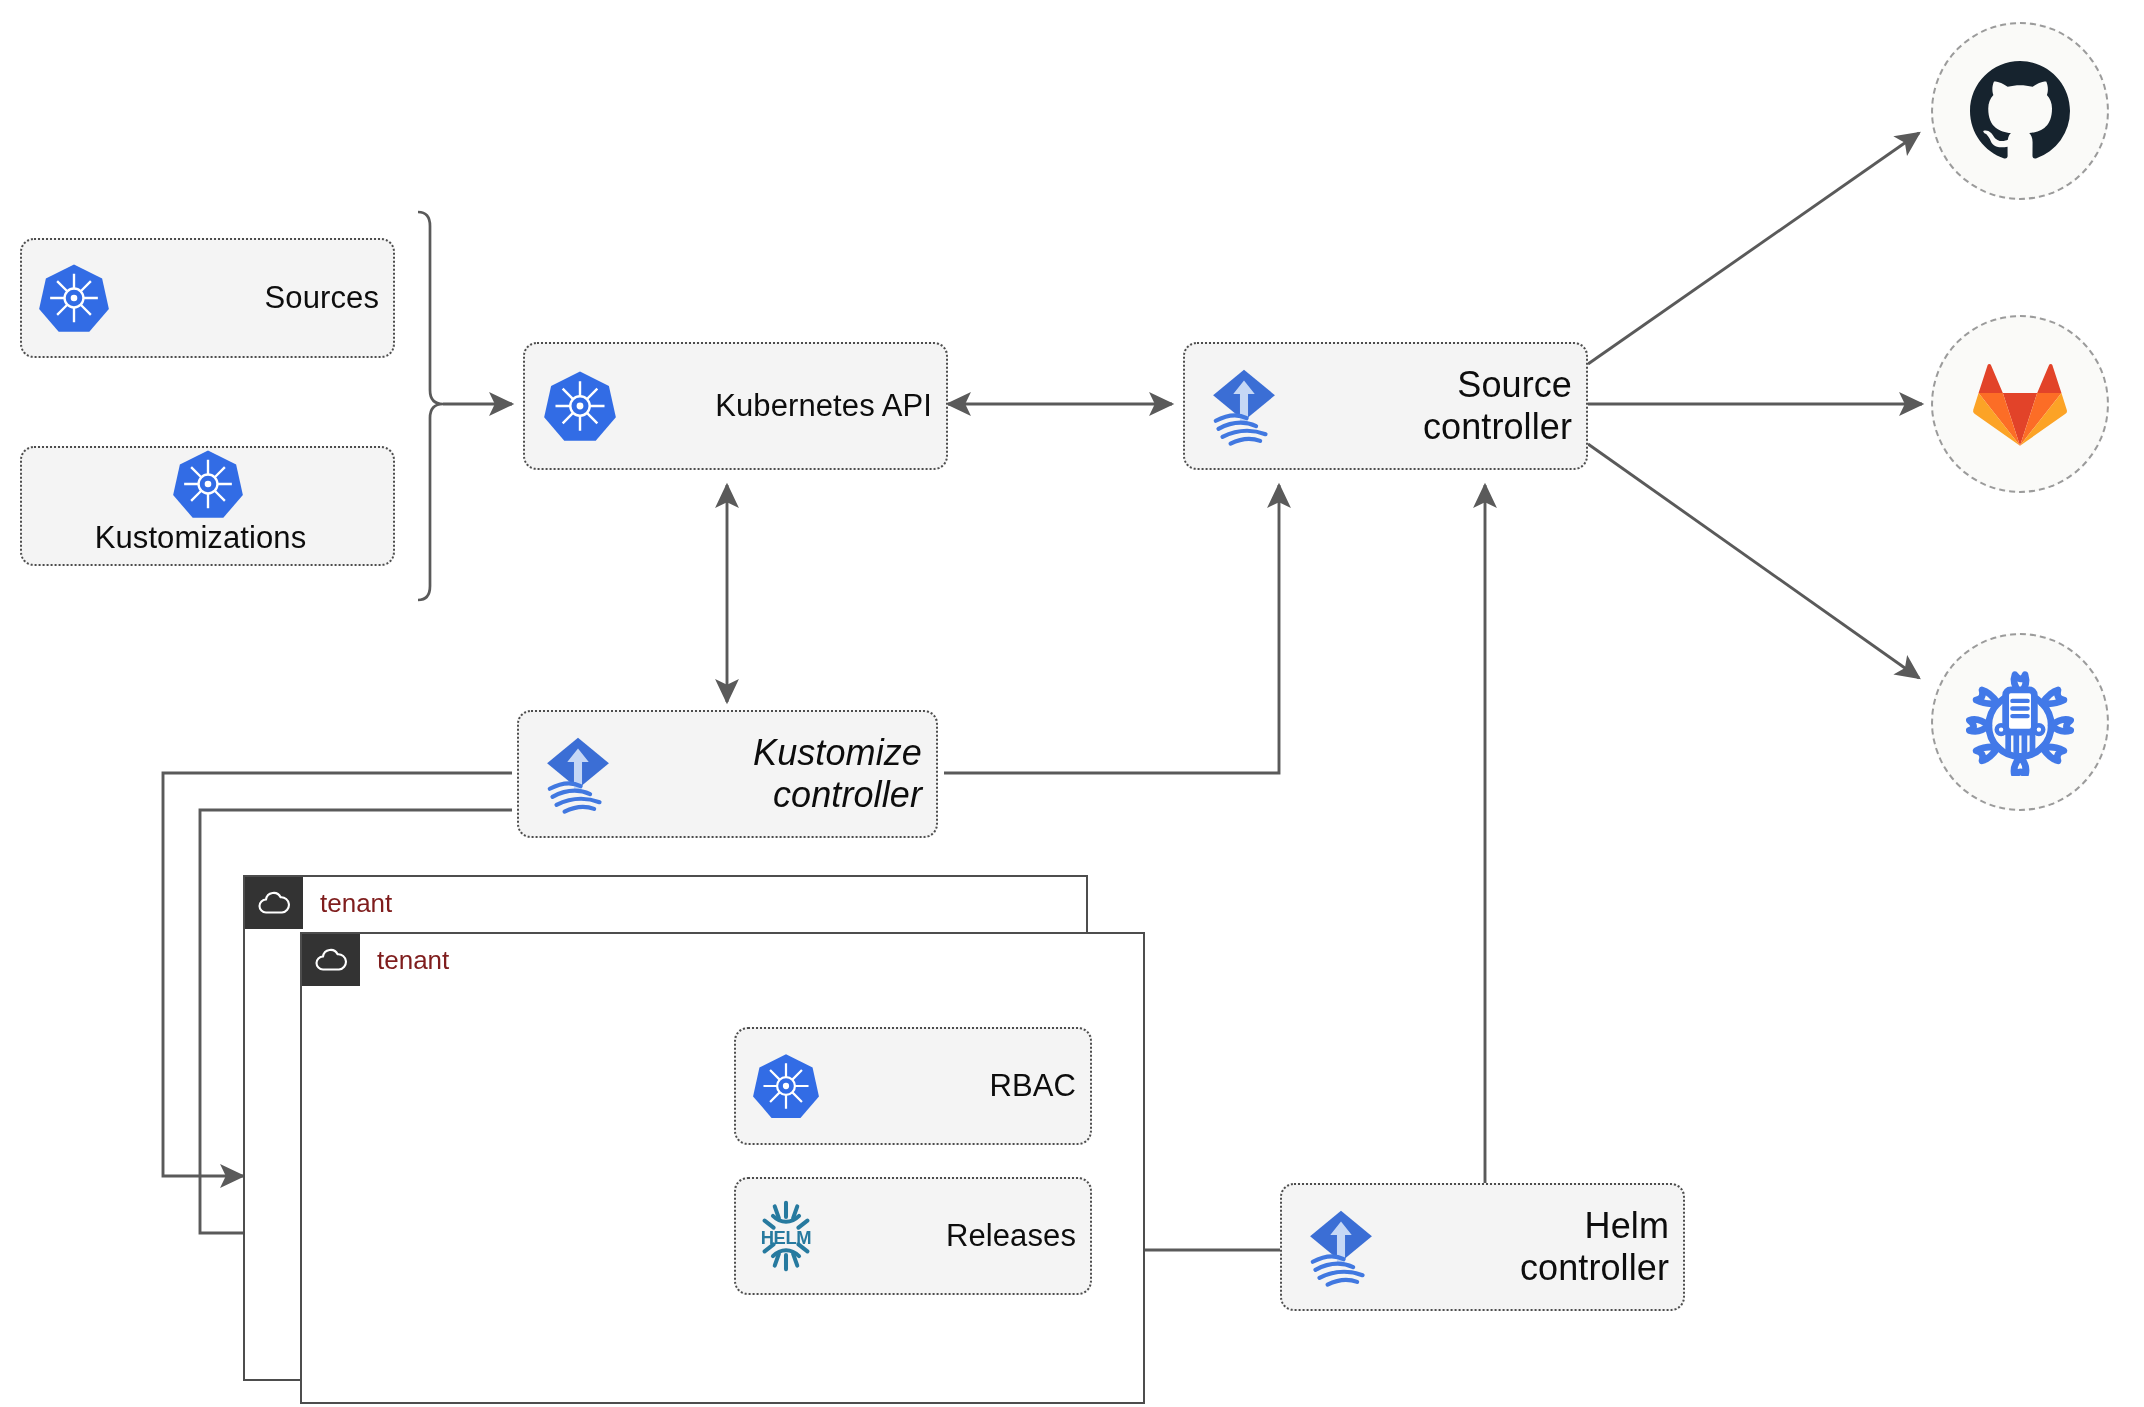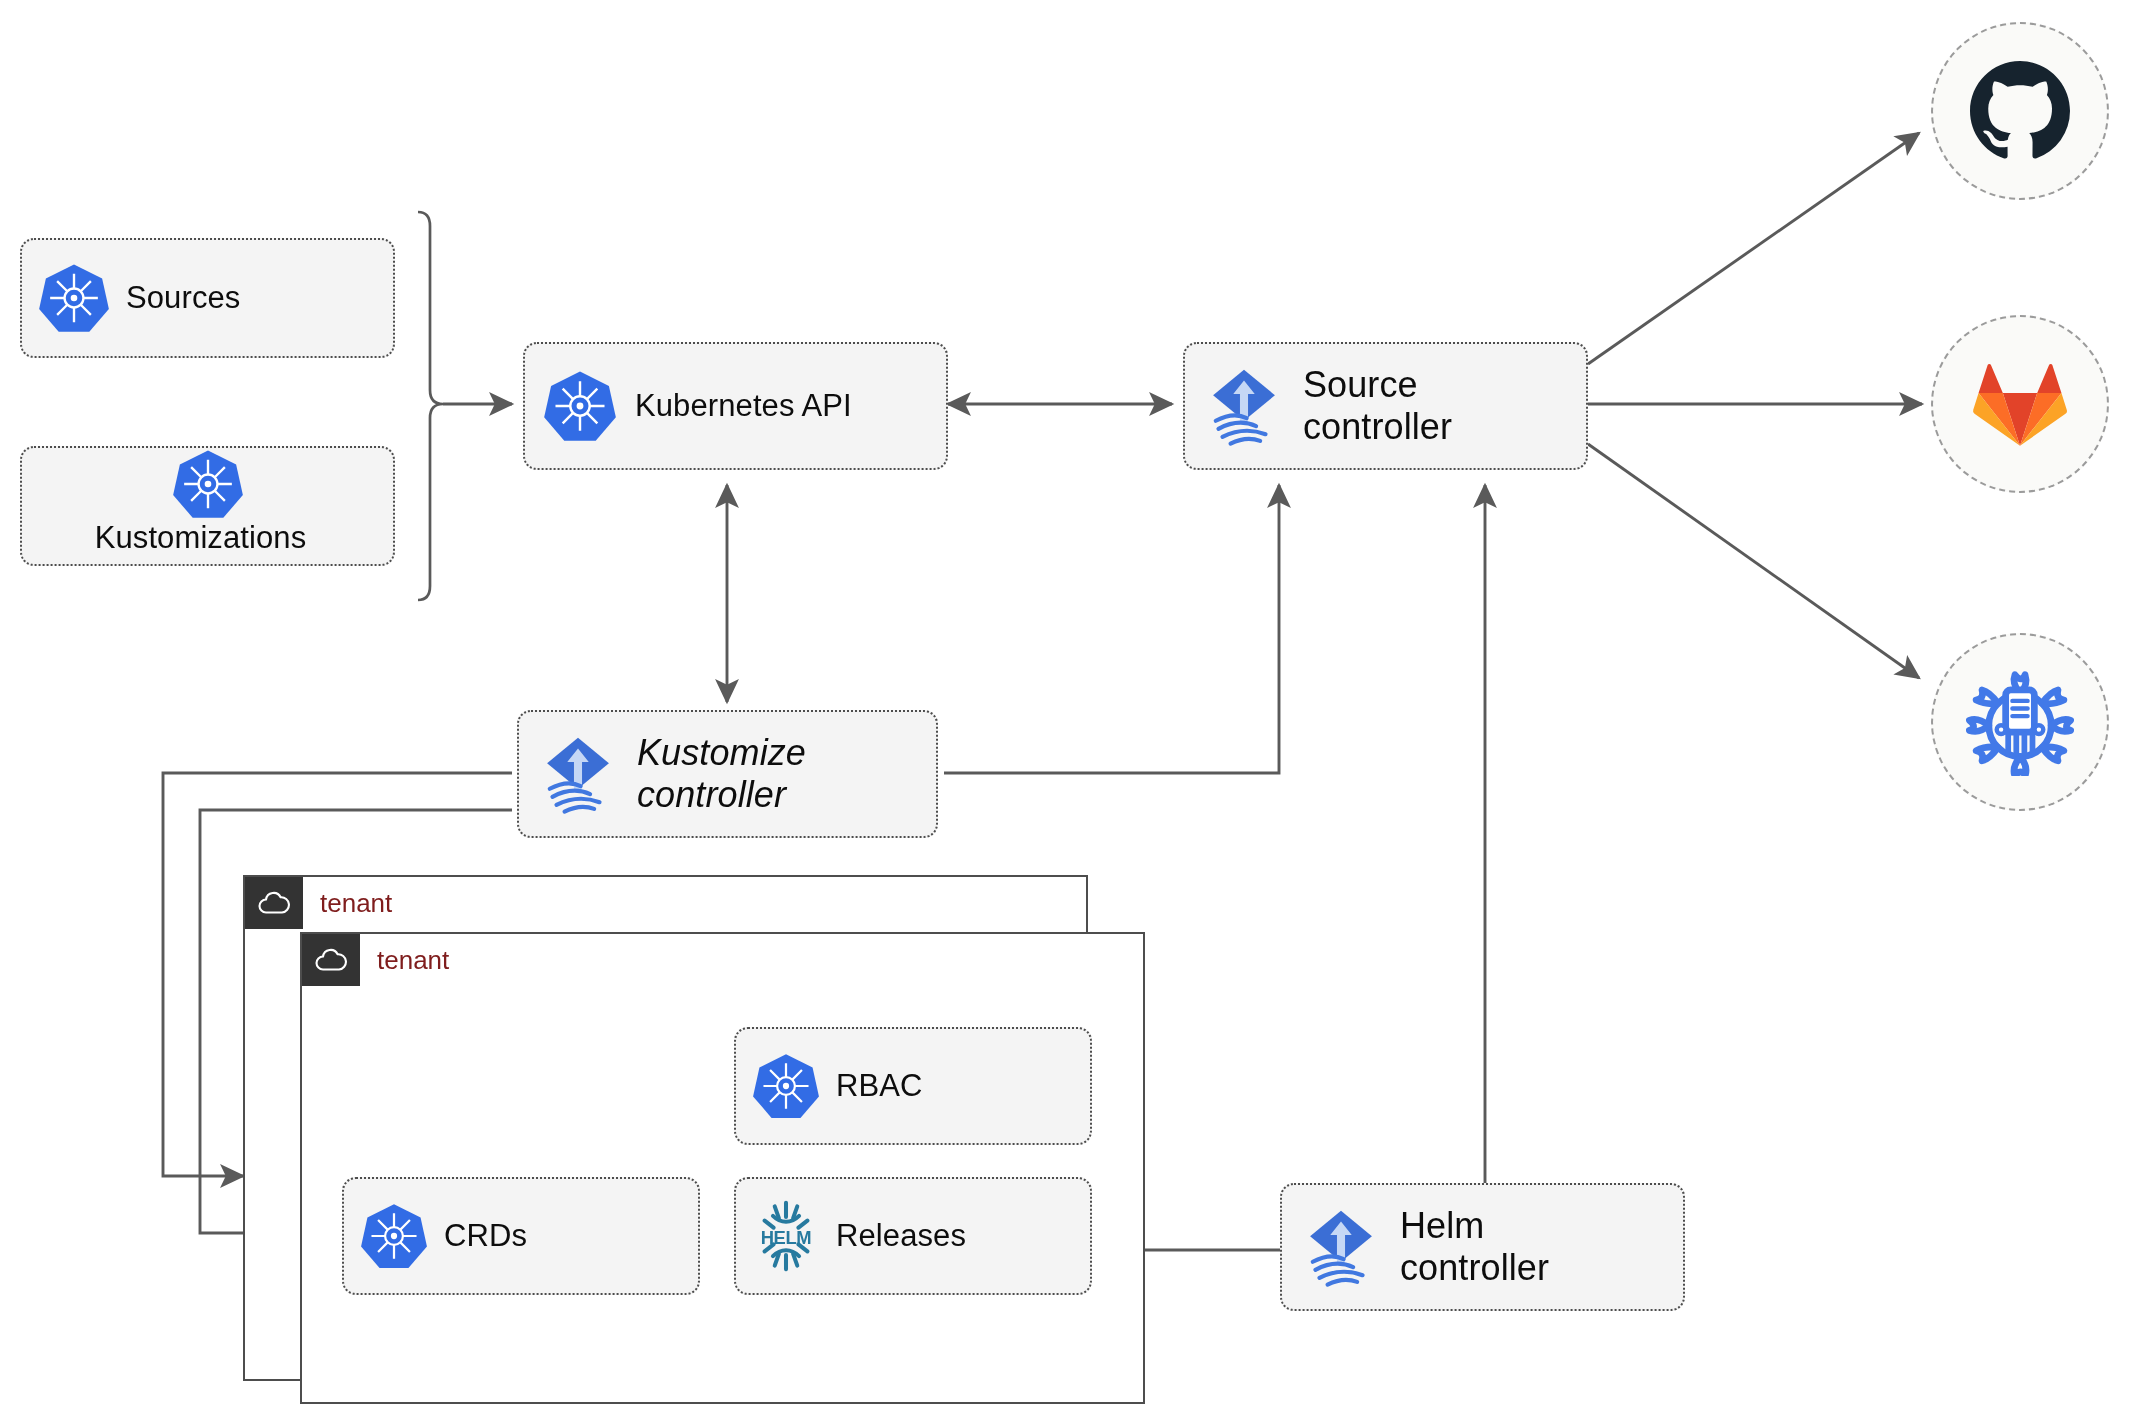--- a/index.html
+++ b/index.html
@@ -12,21 +12,21 @@
     background:#f4f4f4;
     border:2.6px dotted #4d4d4d;
     border-radius:14px;
     display:flex;
     align-items:center;
     box-sizing:border-box;
   }
   .node .ico{flex:0 0 auto;display:flex;align-items:center;justify-content:center;}
   .node .lbl{
     flex:1 1 auto;
-    text-align:left;
+    text-align:right;
     color:#0d0d0d;
     font-size:31px;
     line-height:1.16;
     letter-spacing:.1px;
     padding-right:14px;
   }
   .node .lbl.two{font-size:36px;}
 
   
   .circ{
@@ -291,34 +291,20 @@
           <circle cx="32" cy="32" r="8.4"></circle>
           <circle cx="32" cy="32" r="1.9" fill="#ffffff"></circle>
           <path d="M32 10.5 L32 23.5 M32 40.5 L32 53.5 M10.8 32 L23.6 32 M40.4 32 L53.2 32"></path>
           <path d="M17 17 L26 26 M38 38 L47 47 M47 17 L38 26 M26 38 L17 47"></path>
         </g>
       </svg>
     </span>
     <span class="lbl">RBAC</span>
   </div>
 
-  <div class="node" style="left:342px;top:1177px;width:358px;height:118px;">
-    <span class="ico" style="width:100px;">
-      <svg width="68" height="68" viewBox="0 0 64 64">
-        <path d="M32 2.2 L57 14.6 L63 41.8 L45.6 62 L18.4 62 L1 41.8 L7 14.6 Z" fill="#326ce5"></path>
-        <g stroke="#ffffff" stroke-width="2.1" fill="none">
-          <circle cx="32" cy="32" r="8.4"></circle>
-          <circle cx="32" cy="32" r="1.9" fill="#ffffff"></circle>
-          <path d="M32 10.5 L32 23.5 M32 40.5 L32 53.5 M10.8 32 L23.6 32 M40.4 32 L53.2 32"></path>
-          <path d="M17 17 L26 26 M38 38 L47 47 M47 17 L38 26 M26 38 L17 47"></path>
-        </g>
-      </svg>
-    </span>
-    <span class="lbl">CRDs</span>
-  </div>
 
   <div class="node" style="left:734px;top:1177px;width:358px;height:118px;">
     <span class="ico" style="width:100px;">
       <svg width="76" height="76" viewBox="0 0 64 64">
         <g stroke="#277a9f" stroke-width="3.4" fill="none" stroke-linecap="round" stroke-linejoin="round">
           <path d="M21 15 Q 26 20 32 20 Q 38 20 43 15"></path>
           <path d="M21 49 Q 26 44 32 44 Q 38 44 43 49"></path>
           <path d="M32 4 L32 16 M22.5 7 L26 17 M41.5 7 L38 17"></path>
           <path d="M32 60 L32 48 M22.5 57 L26 47 M41.5 57 L38 47"></path>
           <path d="M14 19 L21.5 25 M50 19 L42.5 25"></path>

